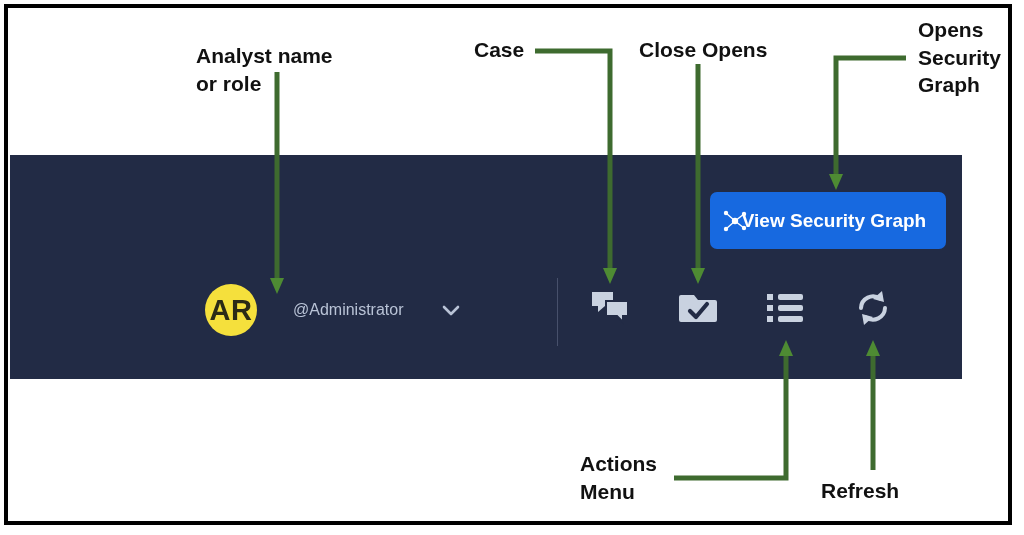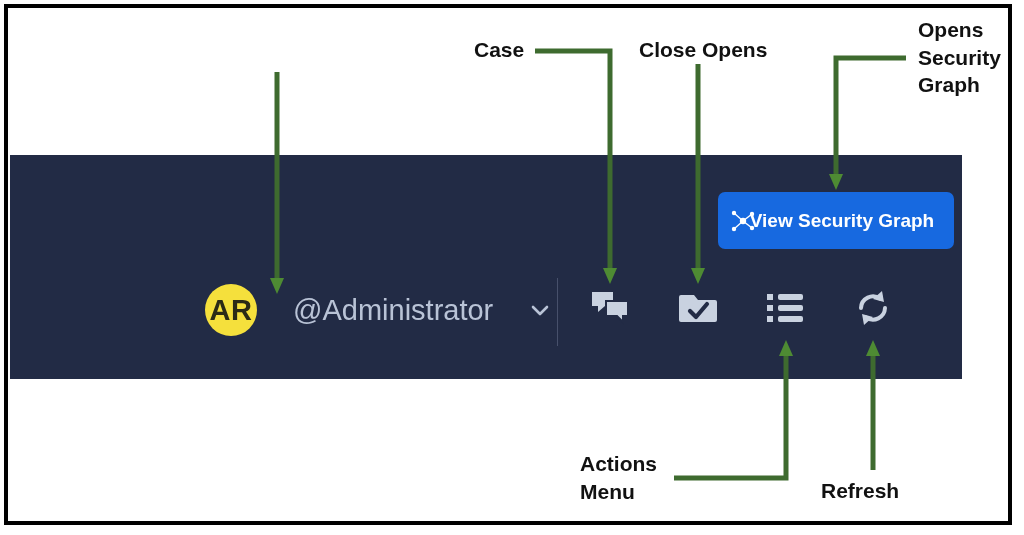--- a/index.html
+++ b/index.html
@@ -63,21 +63,21 @@
     letter-spacing: 0.5px;
     display: flex;
     align-items: center;
     justify-content: center;
     font-family: "Liberation Sans", sans-serif;
     flex: 0 0 auto;
   }
   .user-name {
     margin-left: 36px;
     color: #b9c3d6;
-    font-size: 29px;
+    font-size: 16px;
     font-family: "Liberation Sans", sans-serif;
     white-space: nowrap;
   }
   .chevron-btn {
     margin-left: 34px;
     width: 26px;
     height: 26px;
     display: flex;
     align-items: center;
     justify-content: center;
@@ -121,21 +121,20 @@
     border-radius: 7px;
     display: flex;
     align-items: center;
     justify-content: center;
     color: #ffffff;
     font-size: 19px;
     font-weight: bold;
     font-family: "Liberation Sans", sans-serif;
     white-space: nowrap;
     box-sizing: border-box;
-    margin-left: 8px;
   }
   .graph-button .graph-icon {
     position: absolute;
     left: 12px;
     top: 50%;
     transform: translateY(-50%);
     width: 26px;
     height: 26px;
   }
   .graph-button .graph-label {
@@ -235,20 +234,22 @@
         <circle cx="13" cy="13" r="3.2" fill="#ffffff"></circle>
         <circle cx="4" cy="5" r="2.2" fill="#ffffff"></circle>
         <circle cx="4" cy="21" r="2.2" fill="#ffffff"></circle>
         <circle cx="22" cy="6" r="2.2" fill="#ffffff"></circle>
         <circle cx="22" cy="20" r="2.2" fill="#ffffff"></circle>
       </svg>
     </span>
     <span class="graph-label">View Security Graph</span>
   </div>
 
+  <div class="callout" id="callout-analyst">Analyst name
+or role</div>
 
   <div class="callout" id="callout-chat">Case</div>
 
   <div class="callout" id="callout-close">Close Opens</div>
 
   <div class="callout" id="callout-graph">Opens
 Security
 Graph</div>
 
   <div class="callout" id="callout-actions">Actions

